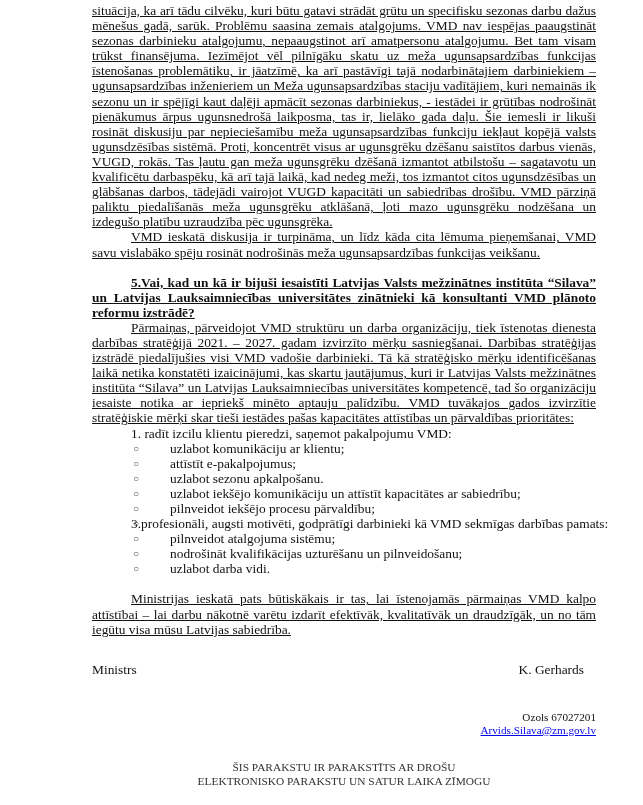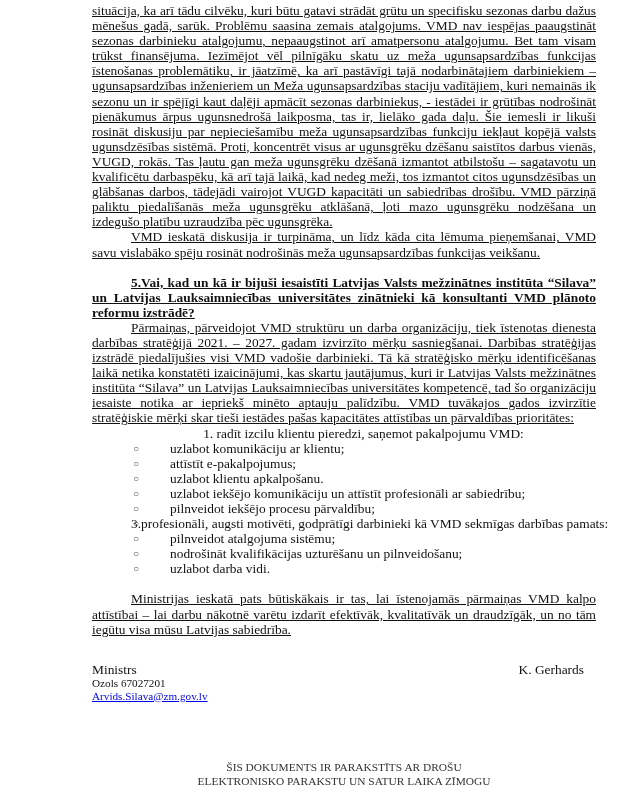--- a/index.html
+++ b/index.html
@@ -5,48 +5,48 @@
     html, body { margin: 0; padding: 0; background: #ffffff; }
     body { width: 643px; height: 805px; overflow: hidden; position: relative; }
     .page {
       position: absolute; left: 92px; top: 3px; width: 504px;
       font-family: "Liberation Serif", serif; font-size: 13.4px; line-height: 15.1px; color: #111;
     }
     p { margin: 0; text-align: justify; text-decoration: underline; }
     .indent { text-indent: 39px; }
     .gap { height: 15px; }
     .heading { font-weight: bold; text-align: justify; }
-    .num { padding-left: 39px; text-align: center; white-space: nowrap; }
+    .num { padding-left: 39px; text-align: left; white-space: nowrap; }
     .bullet { position: relative; padding-left: 78px; text-align: left; white-space: nowrap; }
     .bullet .glyph { position: absolute; left: 41px; top: 0; font-size: 10px; color: #555; }
     .sig { display: flex; justify-content: space-between; margin-top: 25px; padding-right: 12px; }
-    .contact { font-size: 11.2px; line-height: 13px; }
+    .contact { margin-top: 34px; font-size: 11.2px; line-height: 13px; text-align: right; }
     .contact a { color: #0000ee; text-decoration: underline; }
     .footer {
       position: absolute; left: 92px; width: 504px; top: 761px; text-align: center;
       font-family: "Liberation Serif", serif; font-size: 11.4px; line-height: 13.5px; color: #333;
     }
   </style>
 </head>
 <body>
 
 <div class="page">
   <p>situācija, ka arī tādu cilvēku, kuri būtu gatavi strādāt grūtu un specifisku sezonas darbu dažus mēnešus gadā, sarūk. Problēmu saasina zemais atalgojums. VMD nav iespējas paaugstināt sezonas darbinieku atalgojumu, nepaaugstinot arī amatpersonu atalgojumu. Bet tam visam trūkst finansējuma. Iezīmējot vēl pilnīgāku skatu uz meža ugunsapsardzības funkcijas īstenošanas problemātiku, ir jāatzīmē, ka arī pastāvīgi tajā nodarbinātajiem darbiniekiem – ugunsapsardzības inženieriem un Meža ugunsapsardzības staciju vadītājiem, kuri nemainās ik sezonu un ir spējīgi kaut daļēji apmācīt sezonas darbiniekus, - iestādei ir grūtības nodrošināt pienākumus ārpus ugunsnedrošā laikposma, tas ir, lielāko gada daļu. Šie iemesli ir likuši rosināt diskusiju par nepieciešamību meža ugunsapsardzības funkciju iekļaut kopējā valsts ugunsdzēsības sistēmā. Proti, koncentrēt visus ar ugunsgrēku dzēšanu saistītos darbus vienās, VUGD, rokās. Tas ļautu gan meža ugunsgrēku dzēšanā izmantot atbilstošu – sagatavotu un kvalificētu darbaspēku, kā arī tajā laikā, kad nedeg meži, tos izmantot citos ugunsdzēsības un glābšanas darbos, tādejādi vairojot VUGD kapacitāti un sabiedrības drošību. VMD pārziņā paliktu piedalīšanās meža ugunsgrēku atklāšanā, ļoti mazo ugunsgrēku nodzēšana un izdegušo platību uzraudzība pēc ugunsgrēka.</p>
   <p class="indent">VMD ieskatā diskusija ir turpināma, un līdz kāda cita lēmuma pieņemšanai, VMD savu vislabāko spēju rosināt nodrošinās meža ugunsapsardzības funkcijas veikšanu.</p>
   <div class="gap"></div>
   <p class="heading indent">5.Vai, kad un kā ir bijuši iesaistīti Latvijas Valsts mežzinātnes institūta “Silava” un Latvijas Lauksaimniecības universitātes zinātnieki kā konsultanti VMD plānoto reformu izstrādē?</p>
   <p class="indent">Pārmaiņas, pārveidojot VMD struktūru un darba organizāciju, tiek īstenotas dienesta darbības stratēģijā 2021. – 2027. gadam izvirzīto mērķu sasniegšanai. Darbības stratēģijas izstrādē piedalījušies visi VMD vadošie darbinieki. Tā kā stratēģisko mērķu identificēšanas laikā netika konstatēti izaicinājumi, kas skartu jautājumus, kuri ir Latvijas Valsts mežzinātnes institūta “Silava” un Latvijas Lauksaimniecības universitātes kompetencē, tad šo organizāciju iesaiste notika ar iepriekš minēto aptauju palīdzību. VMD tuvākajos gados izvirzītie stratēģiskie mērķi skar tieši iestādes pašas kapacitātes attīstības un pārvaldības prioritātes:</p>
 
   <div>
     <div class="num">1. radīt izcilu klientu pieredzi, saņemot pakalpojumu VMD:</div>
     <div class="bullet"><span class="glyph">○</span><span>uzlabot komunikāciju ar klientu;</span></div>
     <div class="bullet"><span class="glyph">○</span><span>attīstīt e-pakalpojumus;</span></div>
-    <div class="bullet"><span class="glyph">○</span><span>uzlabot klientu apkalpošanu.</span></div>
+    <div class="bullet"><span class="glyph">○</span><span>uzlabot sezonu apkalpošanu.</span></div>
 
-    <div class="bullet"><span class="glyph">○</span><span>uzlabot iekšējo komunikāciju un attīstīt profesionāli ar sabiedrību;</span></div>
+    <div class="bullet"><span class="glyph">○</span><span>uzlabot iekšējo komunikāciju un attīstīt kapacitātes ar sabiedrību;</span></div>
     <div class="bullet"><span class="glyph">○</span><span>pilnveidot iekšējo procesu pārvaldību;</span></div>
     <div class="bullet"><span class="glyph">○</span></div>
 
     <div class="num">3.profesionāli, augsti motivēti, godprātīgi darbinieki kā VMD sekmīgas darbības pamats:</div>
     <div class="bullet"><span class="glyph">○</span><span>pilnveidot atalgojuma sistēmu;</span></div>
     <div class="bullet"><span class="glyph">○</span><span>nodrošināt kvalifikācijas uzturēšanu un pilnveidošanu;</span></div>
     <div class="bullet"><span class="glyph">○</span><span>uzlabot darba vidi.</span></div>
   </div>
 
   <div class="gap"></div>
@@ -57,15 +57,15 @@
     <span>K. Gerhards</span>
   </div>
 
   <div class="contact">
     <div>Ozols 67027201</div>
     <a title="Arvids.Ozols@zm.gov.lv">Arvids.Silava@zm.gov.lv</a>
   </div>
 </div>
 
 <div class="footer">
-  <div>ŠIS DOKUMENTS IR PARAKSTĪTS AR DROŠU</div>
+  <div>ŠIS PARAKSTU IR PARAKSTĪTS AR DROŠU</div>
   <div>ELEKTRONISKO PARAKSTU UN SATUR LAIKA ZĪMOGU</div>
 </div>
 
 </body></html>

